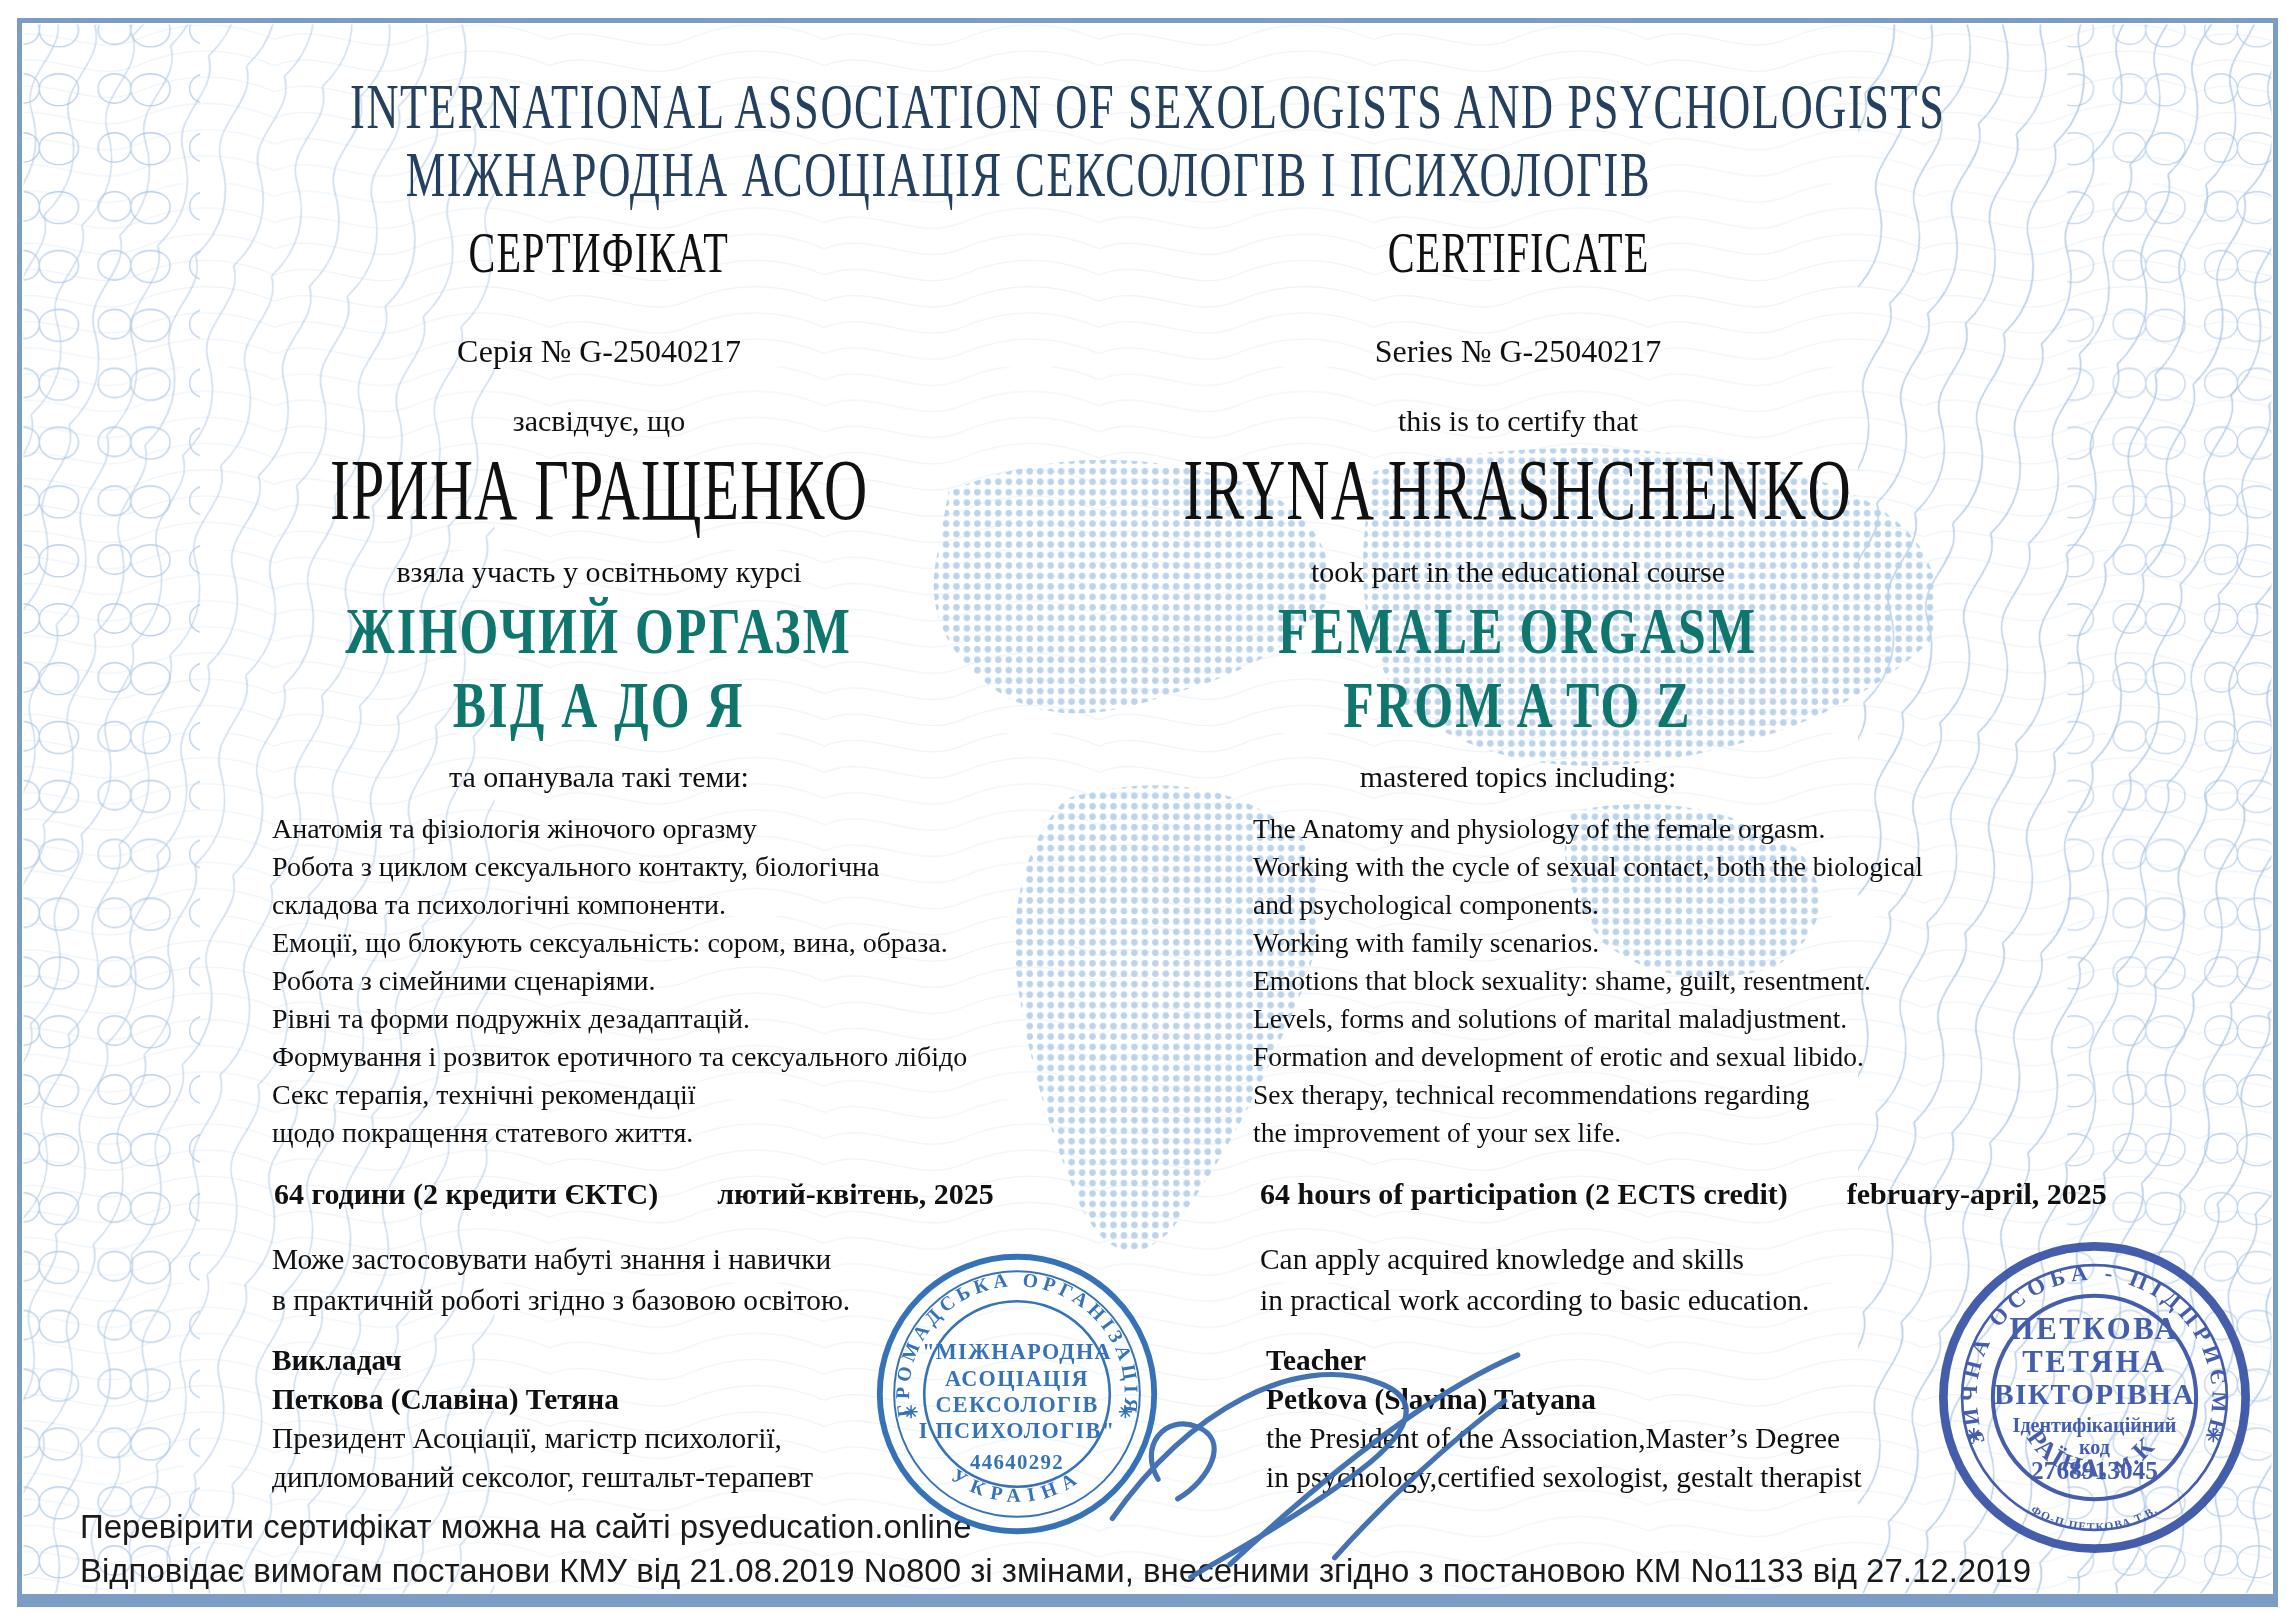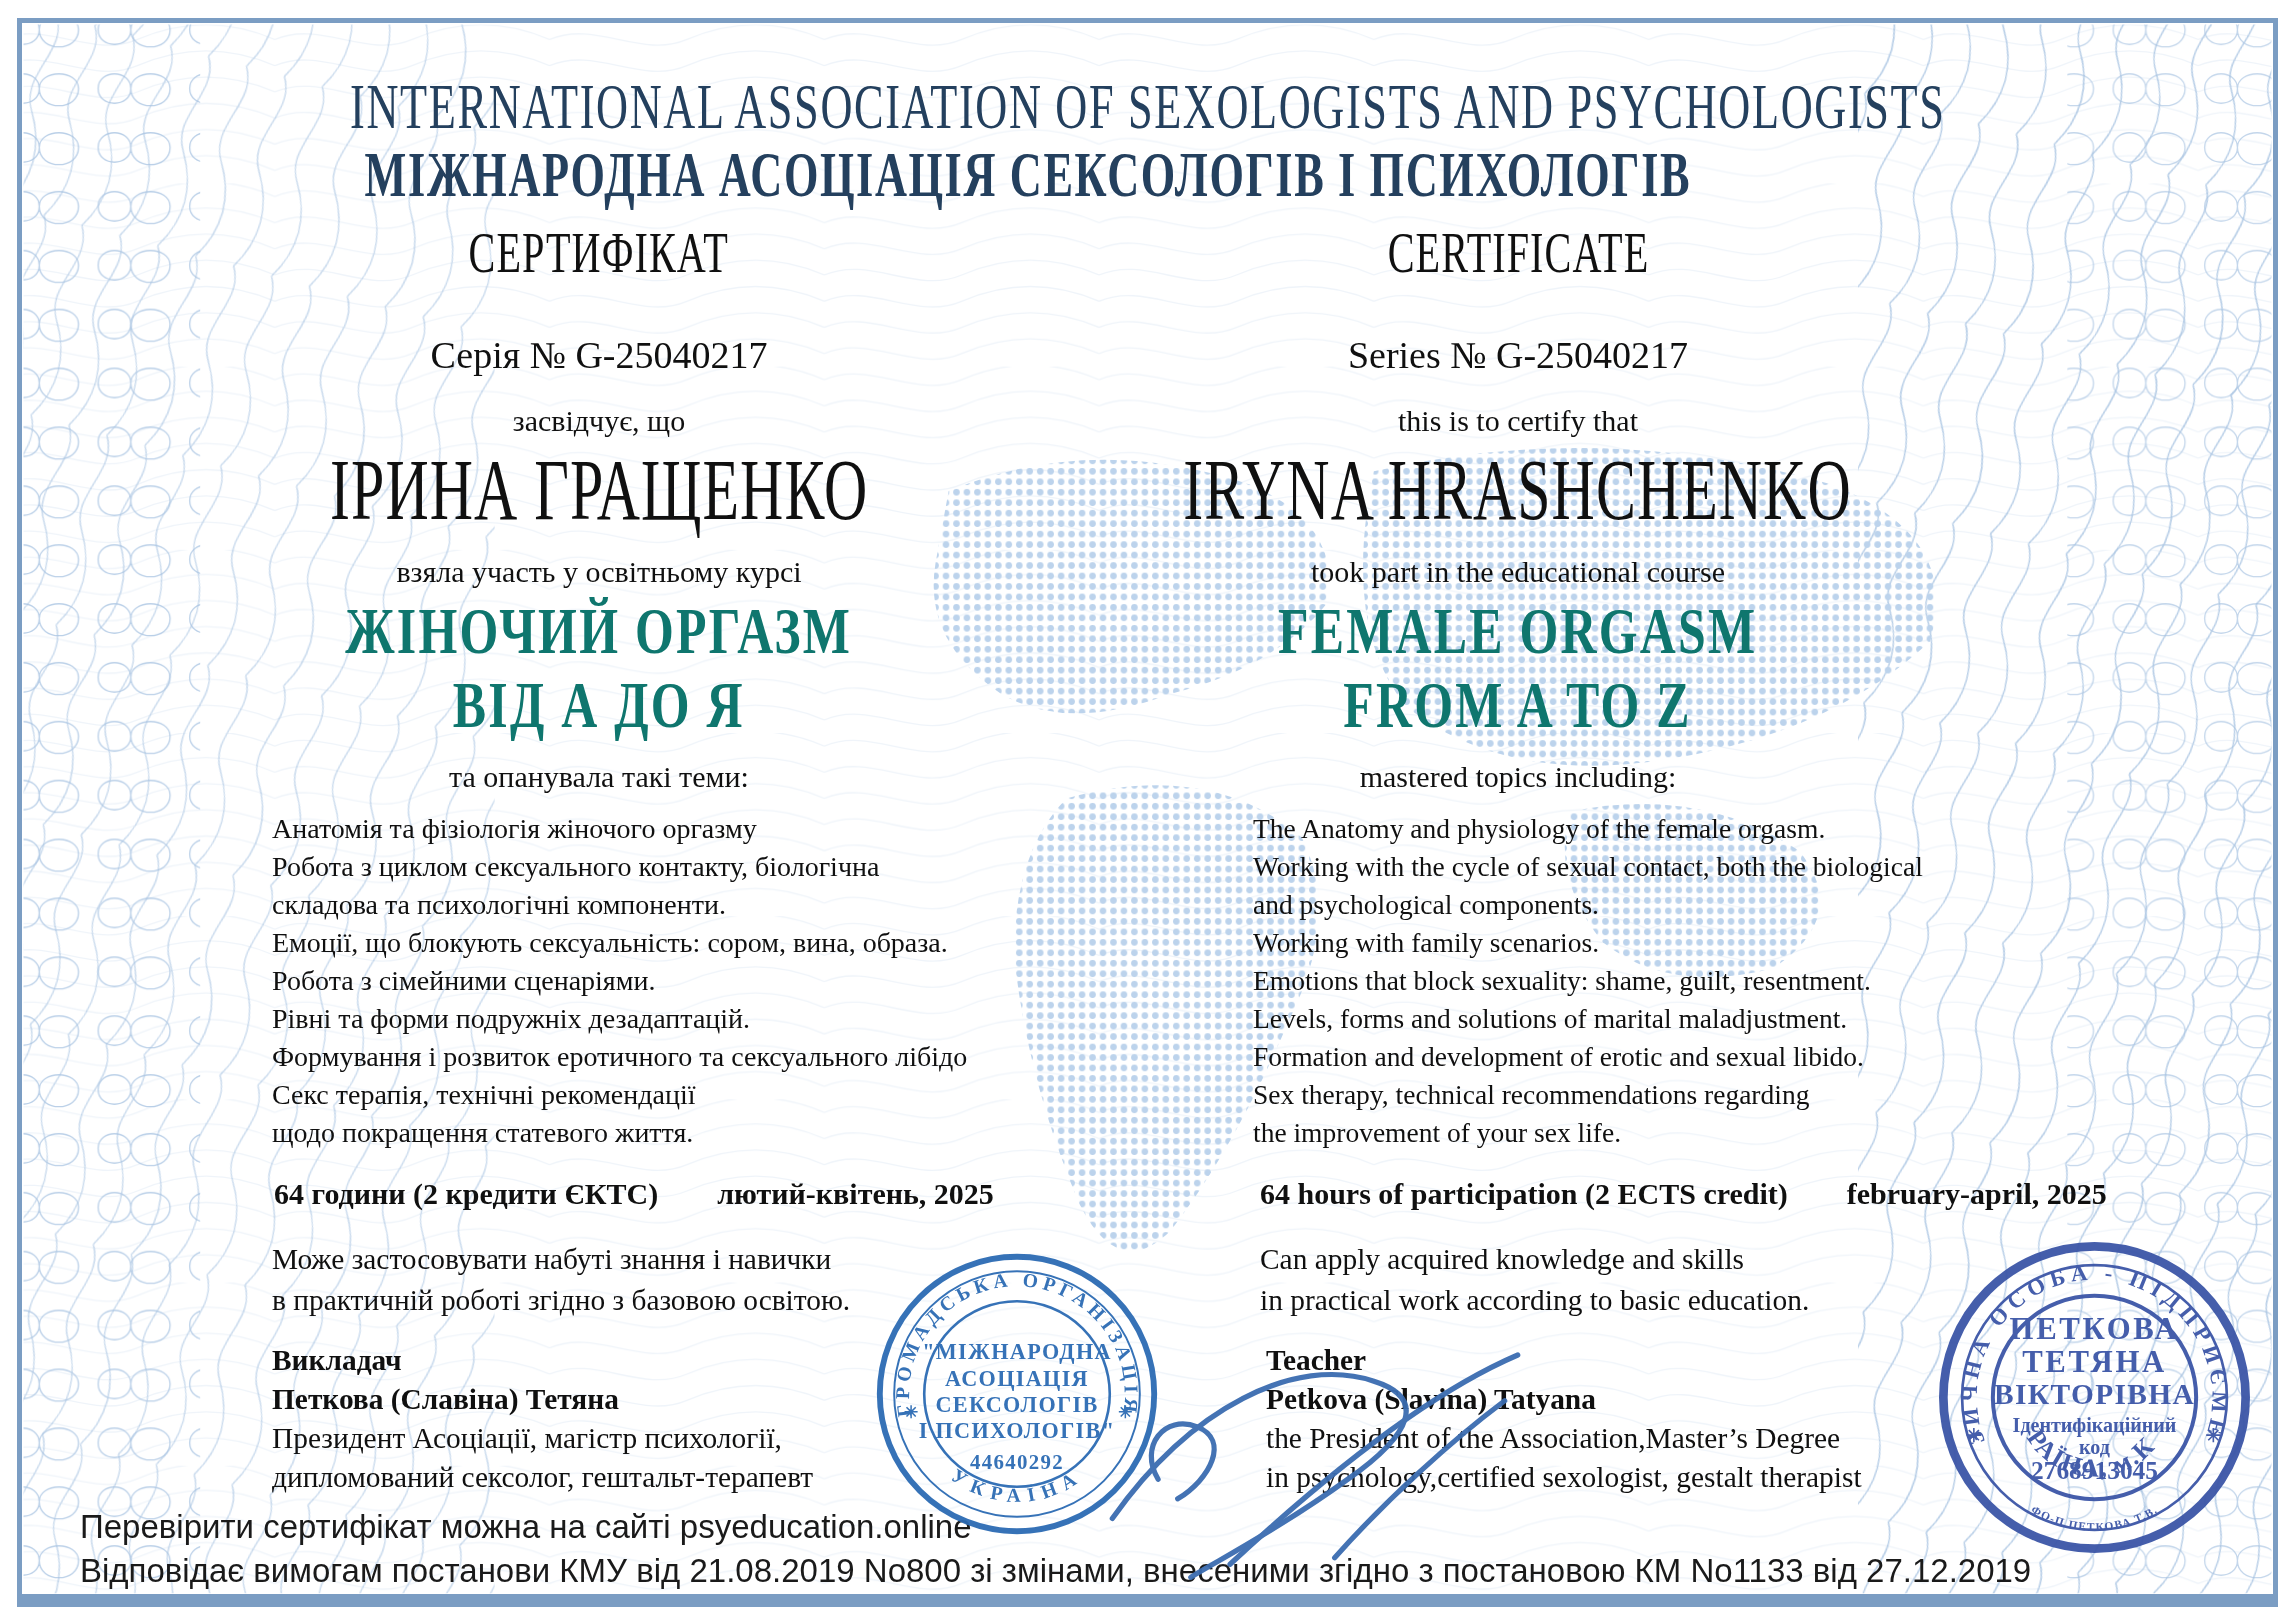--- a/index.html
+++ b/index.html
@@ -16,21 +16,21 @@
   .line { position:absolute; white-space:nowrap; line-height:1.12; }
   .ctr { text-align:center; }
   .colL { left:115px; width:968px; }
   .colR { left:1034px; width:968px; }
   .squash { display:inline-block; transform:scale(0.82,1.18); transform-origin:50% 50%; }
   .squash2 { display:inline-block; transform:scale(0.86,1.14); transform-origin:50% 50%; }
   .navy { color:#24405e; }
   .course { color:#0f766e; letter-spacing:2.6px;font-weight:bold; }
   .hdr { font-size:54px; letter-spacing:2px; }
   .title { font-size:49px; letter-spacing:1.3px; }
-  .series { font-size:38px; }
+  .series { font-size:32px; }
   .small { font-size:30px; }
   .name { font-size:73px; letter-spacing:1.3px; }
   .coursefs { font-size:58px; }
   .topics { position:absolute; font-size:28px; line-height:38px; }
   .hours { position:absolute; font-size:30px; font-weight:bold; white-space:nowrap; }
   .hours .period { margin-left:59px; }
   .apply { position:absolute; font-size:29.4px; line-height:41px; white-space:nowrap; }
   .teacher { position:absolute; font-size:29.4px; line-height:39px; white-space:nowrap; }
   .b { font-weight:bold; }
   .footer-line {
@@ -85,21 +85,21 @@
       <path d="M480,620 Q700,560 840,680 Q900,800 820,960 Q740,1150 640,1280 Q560,1360 500,1240 Q420,1050 400,860 Q400,700 480,620 Z"></path>
       <path d="M1250,640 Q1450,600 1600,700 Q1680,800 1560,880 Q1400,920 1300,840 Q1220,740 1250,640 Z"></path>
     </g>
   </svg>
 
   <div class="frame"></div>
 
   <div class="line ctr hdr navy" style="left:0; width:2295px; top:77px;">
     <span class="squash">INTERNATIONAL ASSOCIATION OF SEXOLOGISTS AND PSYCHOLOGISTS</span>
   </div>
-  <div class="line ctr hdr navy" style="left:0; width:2056px; top:145px;font-weight:bold;">
+  <div class="line ctr hdr navy" style="left:0; width:2056px; top:145px;">
     <span class="squash">МІЖНАРОДНА АСОЦІАЦІЯ СЕКСОЛОГІВ І ПСИХОЛОГІВ</span>
   </div>
 
   <div class="line ctr colL title" style="top:226px;">
     <span class="squash">СЕРТИФІКАТ</span>
   </div>
   <div class="line ctr colL series" style="top:334px;">
     <span>Серія № G-25040217</span>
   </div>
   <div class="line ctr colL small" style="top:404px;">

